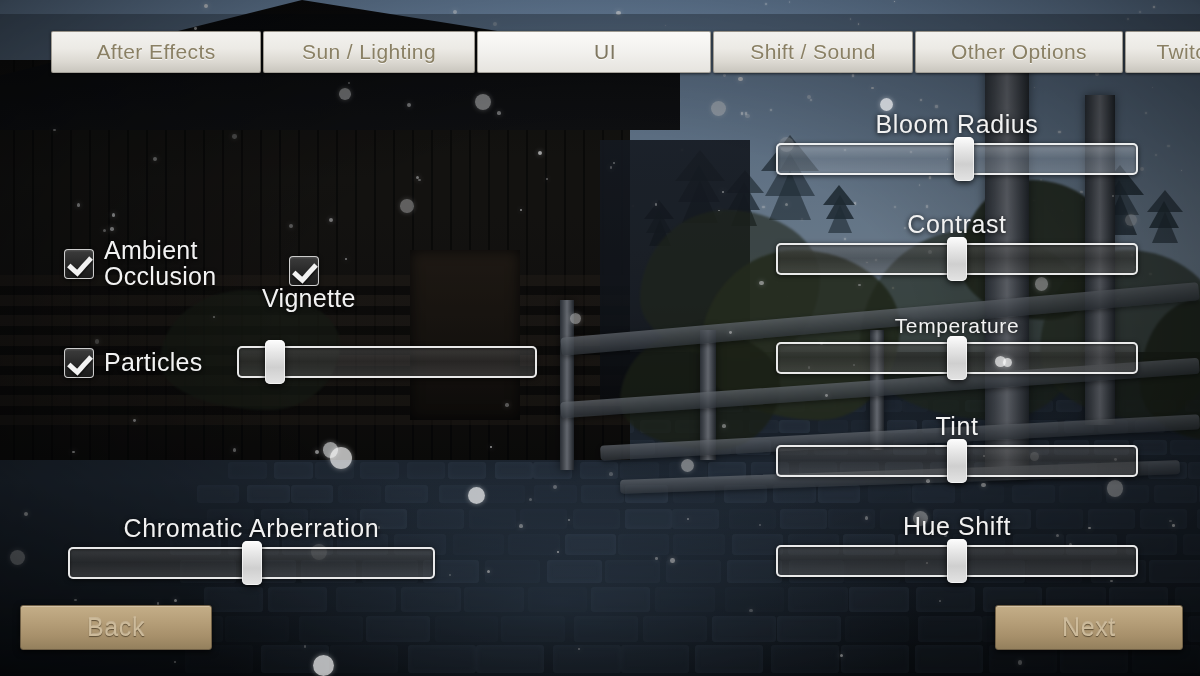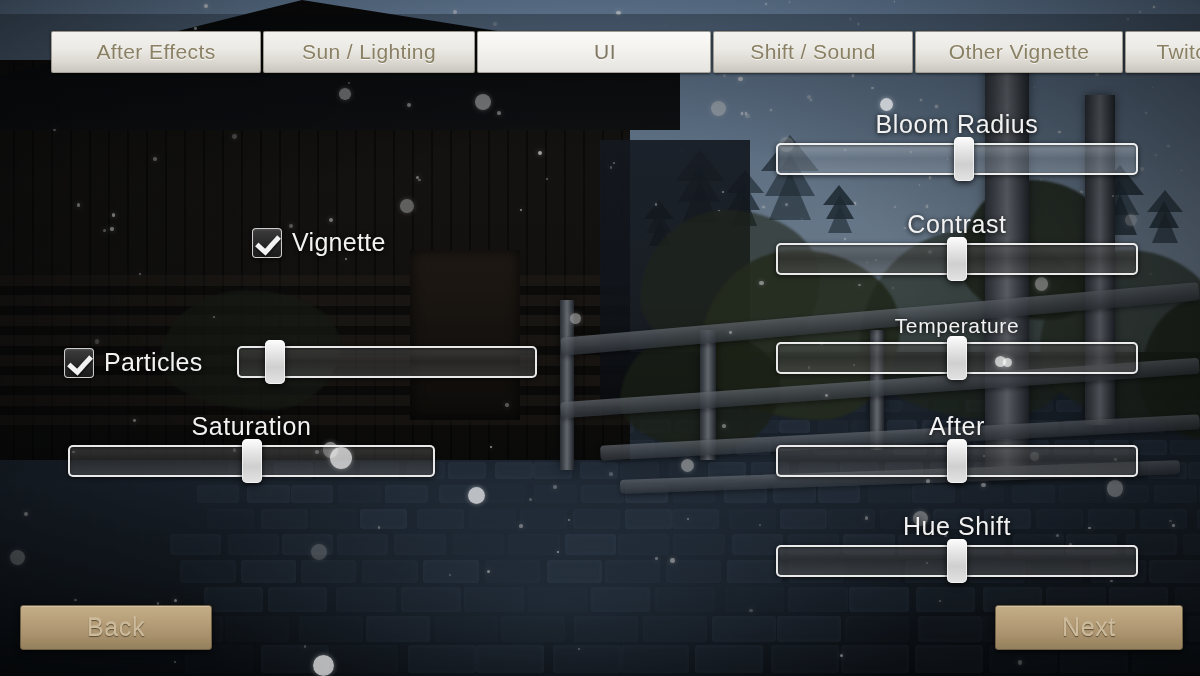--- a/index.html
+++ b/index.html
@@ -841,52 +841,56 @@
         <div class="tab" style="width: 182px;">
           <span>Sun / Lighting</span>
         </div>
         <div class="tab active" style="width: 182px;">
           <span>UI</span>
         </div>
         <div class="tab" style="width: 170px;">
           <span>Shift / Sound</span>
         </div>
         <div class="tab" style="width: 178px;">
-          <span>Other Vignette</span>
+          <span>Other Options</span>
         </div>
         <div class="tab" style="width: 180px;">
           <span>Twitch Settings</span>
         </div>
       </div>
 
 
-
-    <div class="checkrow" style="left:252px; top:228px;">
+    <div class="checkrow" style="left:64px; top:238px;">
+      <div class="checkbox"></div>
+      <div class="check-label"><span id="ao-l1">Ambient</span><br><span id="ao-l2">Occlusion</span></div>
+    </div>
+
+    <div class="checkrow" style="left:252px; top:256px;flex-direction:column;">
       <div class="checkbox"></div>
       <div class="check-label">Vignette</div>
     </div>
 
     <div class="checkrow" style="left:64px; top:348px;">
       <div class="checkbox"></div>
       <div class="check-label">Particles</div>
     </div>
 
     <div class="slider-group" style="left:237px; top:346px; width:300px;">
       <div class="slider">
         <div class="handle" id="h-particles" style="left: 12%;"></div>
       </div>
     </div>
 
-    <div class="slider-group" style="left:68px; top:412px; width:367px;">
-      <div class="slider-title">Saturation</div>
+
+    <div class="slider-group" style="left:68px; top:514px; width:367px;">
+      <div class="slider-title">Chromatic Arberration</div>
       <div class="slider">
-        <div class="handle" id="h-saturation" style="left: 50%;"></div>
-      </div>
-    </div>
-
+        <div class="handle" id="h-chromatic" style="left: 50%;"></div>
+      </div>
+    </div>
 
     <div class="slider-group" style="left:776px; top:110px; width:362px;">
       <div class="slider-title">Bloom Radius</div>
       <div class="slider bright">
         <div class="handle" id="h-bloom" style="left: 52%;"></div>
       </div>
     </div>
 
     <div class="slider-group" style="left:776px; top:210px; width:362px;">
       <div class="slider-title">Contrast</div>
@@ -896,21 +900,21 @@
     </div>
 
     <div class="slider-group" style="left:776px; top:314px; width:362px;">
       <div class="slider-title" style="font-size:21px;">Temperature</div>
       <div class="slider">
         <div class="handle" id="h-temperature" style="left: 50%;"></div>
       </div>
     </div>
 
     <div class="slider-group" style="left:776px; top:412px; width:362px;">
-      <div class="slider-title">After</div>
+      <div class="slider-title">Tint</div>
       <div class="slider">
         <div class="handle" id="h-tint" style="left: 50%;"></div>
       </div>
     </div>
 
     <div class="slider-group" style="left:776px; top:512px; width:362px;">
       <div class="slider-title">Hue Shift</div>
       <div class="slider">
         <div class="handle" id="h-hue" style="left: 50%;"></div>
       </div>

